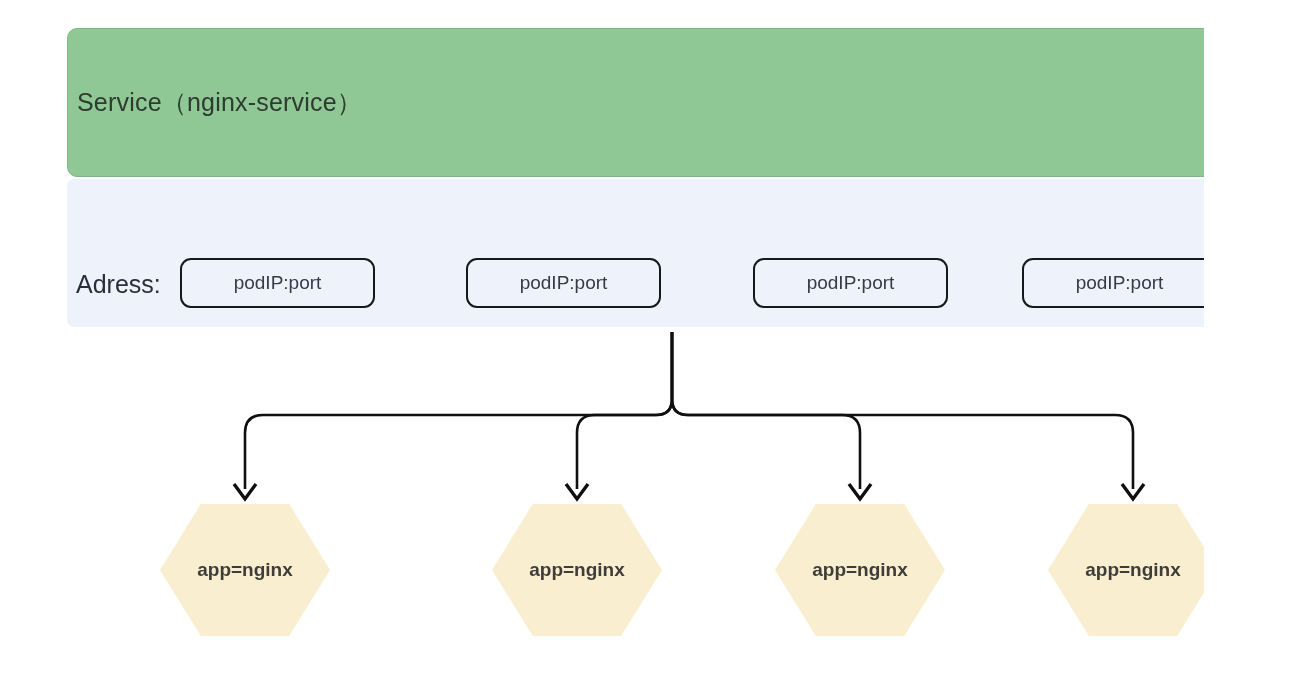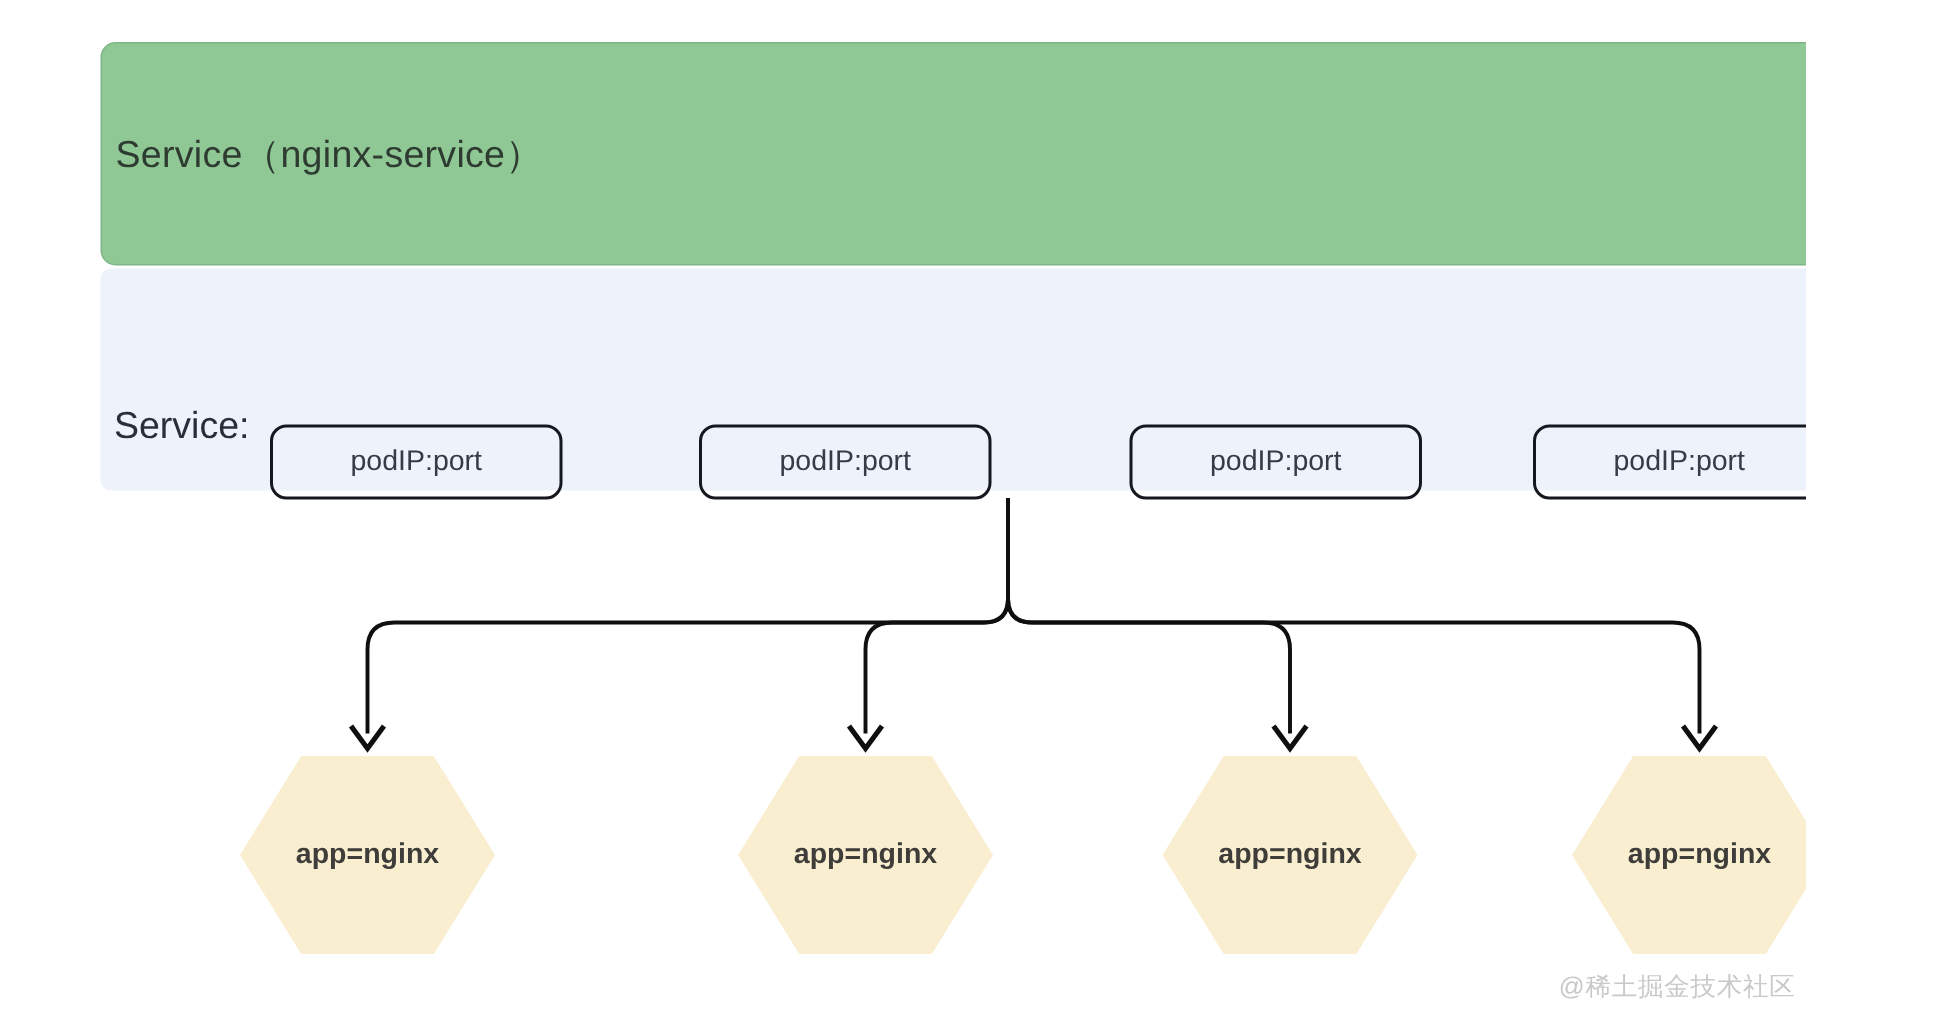--- a/index.html
+++ b/index.html
@@ -67,21 +67,20 @@
     position: absolute;
     top: 79px;
     width: 195px; height: 50px;
     border: 2.5px solid var(--box-border);
     border-radius: 11px;
     display: flex;
     align-items: center;
     justify-content: center;
     font-size: 19px;
     color: var(--pod-text);
-    margin-top: 25px;
   }
   .pod-box.p0 { left: 113px; }
   .pod-box.p1 { left: 399px; }
   .pod-box.p2 { left: 686px; }
   .pod-box.p3 { left: 955px; }
 
   .connectors {
     position: absolute;
     left: 0; top: 0;
     width: 1304px; height: 674px;
@@ -126,21 +125,21 @@
 </head>
 <body>
 
 <div class="canvas">
 
   <div class="service-box">
     <span class="title">Service（nginx-service）</span>
   </div>
 
   <div class="endpoints-panel">
-    <div class="ep-address-label">Service:</div>
+    <div class="ep-address-label">Adress:</div>
     <div class="pod-box p0">podIP:port</div>
     <div class="pod-box p1">podIP:port</div>
     <div class="pod-box p2">podIP:port</div>
     <div class="pod-box p3">podIP:port</div>
   </div>
 
   <svg class="connectors" viewBox="0 0 1304 674" xmlns="http://www.w3.org/2000/svg" aria-hidden="true">
     <path class="flow" d="M672,332 L672,399 Q672,415 656,415 L263,415 Q245,415 245,433 L245,489"></path>
     <path class="flow" d="M672,332 L672,399 Q672,415 656,415 L595,415 Q577,415 577,433 L577,489"></path>
     <path class="flow" d="M672,332 L672,399 Q672,415 688,415 L842,415 Q860,415 860,433 L860,489"></path>
@@ -157,15 +156,14 @@
   <div class="hexagon h1">
     <span>app=nginx</span>
   </div>
   <div class="hexagon h2">
     <span>app=nginx</span>
   </div>
   <div class="hexagon h3">
     <span>app=nginx</span>
   </div>
 
-  <div class="watermark">@稀土掘金技术社区</div>
 
 </div>
 
 </body></html>

